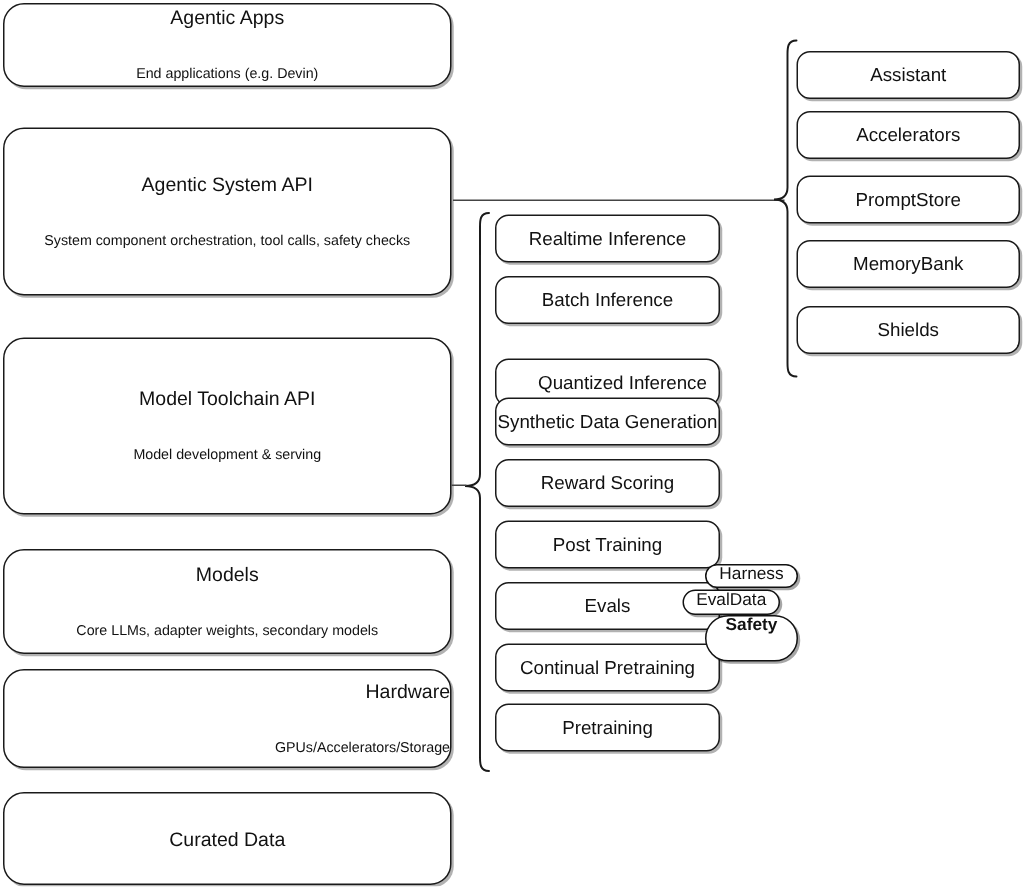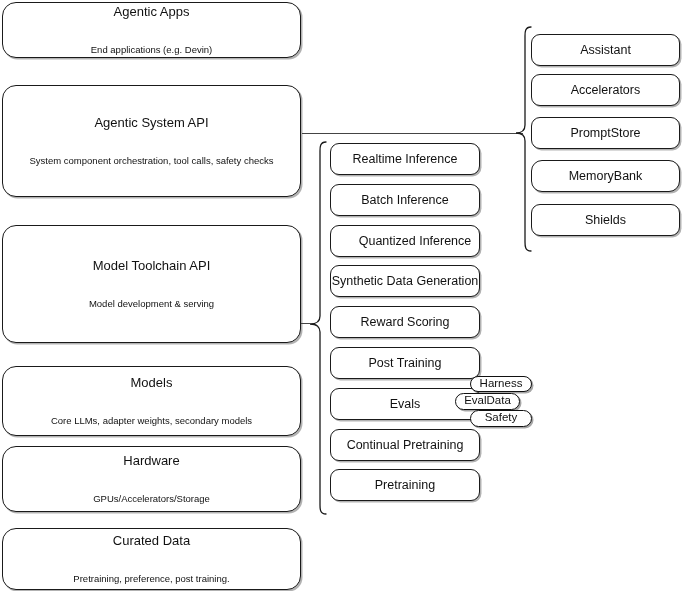--- a/index.html
+++ b/index.html
@@ -115,28 +115,27 @@
   <div class="box layer-box" style="top:225px;height:118px;">
     <div class="title">Model Toolchain API</div>
     <div class="subtitle">Model development &amp; serving</div>
   </div>
 
   <div class="box layer-box" style="top:366px;height:70px;">
     <div class="title">Models</div>
     <div class="subtitle">Core LLMs, adapter weights, secondary models</div>
   </div>
 
-  <div class="box layer-box" style="top:446px;height:66px;">
+  <div class="box layer-box" style="top:446px;height:66px;align-items:flex-end;">
     <div class="title">Hardware</div>
     <div class="subtitle">GPUs/Accelerators/Storage</div>
   </div>
 
   <div class="box layer-box" style="top:528px;height:62px;">
     <div class="title">Curated Data</div>
-    <div class="subtitle">Pretraining, preference, post training.</div>
   </div>
 
   <div class="hline" style="left:302px;top:133px;width:221px;"></div>
 
   <div class="connector" style="left:514px;top:26px;">
     <svg width="20" height="226" viewBox="0 0 20 226">
       <path d="M17 1 C11 1 11 6 11 10 L11 99 C11 104 8 107 2 107 C8 107 11 110 11 115 L11 216 C11 220 11 225 17 225" fill="none" stroke="#1a1a1a" stroke-width="1.3" stroke-linecap="round"></path>
     </svg>
   </div>
 
@@ -147,21 +146,21 @@
   </div>
 
   <div class="hline" style="left:301px;top:323px;width:10px;"></div>
 
   <div class="box cap-box mid-box" style="top:143px;">
     <div class="title">Realtime Inference</div>
   </div>
   <div class="box cap-box mid-box" style="top:184px;">
     <div class="title">Batch Inference</div>
   </div>
-  <div class="box cap-box mid-box" style="top:225px;padding-left:20px;">
+  <div class="box cap-box mid-box" style="top:239px;padding-left:20px;">
     <div class="title">Quantized Inference</div>
   </div>
   <div class="box cap-box mid-box" style="top:265px;">
     <div class="title">Synthetic Data Generation</div>
   </div>
   <div class="box cap-box mid-box" style="top:306px;">
     <div class="title">Reward Scoring</div>
   </div>
   <div class="box cap-box mid-box" style="top:347px;">
     <div class="title">Post Training</div>
@@ -175,33 +174,33 @@
   <div class="box cap-box mid-box" style="top:469px;">
     <div class="title">Pretraining</div>
   </div>
 
   <div class="pill" style="left:470px;top:376px;width:62px;height:16px;">
     <span>Harness</span>
   </div>
   <div class="pill" style="left:455px;top:393px;width:65px;height:17px;">
     <span>EvalData</span>
   </div>
-  <div class="pill" style="left:470px;top:410px;width:62px;height:17px;">
+  <div class="pill" style="left:470px;top:410px;width:62px;height:31px;font-weight:bold;">
     <span>Safety</span>
   </div>
 
   <div class="box cap-box right-box" style="top:34px;">
     <div class="title">Assistant</div>
   </div>
   <div class="box cap-box right-box" style="top:74px;">
     <div class="title">Accelerators</div>
   </div>
   <div class="box cap-box right-box" style="top:117px;">
     <div class="title">PromptStore</div>
   </div>
-  <div class="box cap-box right-box" style="top:160px;border-radius:11px;">
+  <div class="box cap-box right-box" style="top:160px;">
     <div class="title">MemoryBank</div>
   </div>
   <div class="box cap-box right-box" style="top:204px;justify-content:center;">
     <div class="title">Shields</div>
   </div>
 
 </div>
 
 </body></html>

